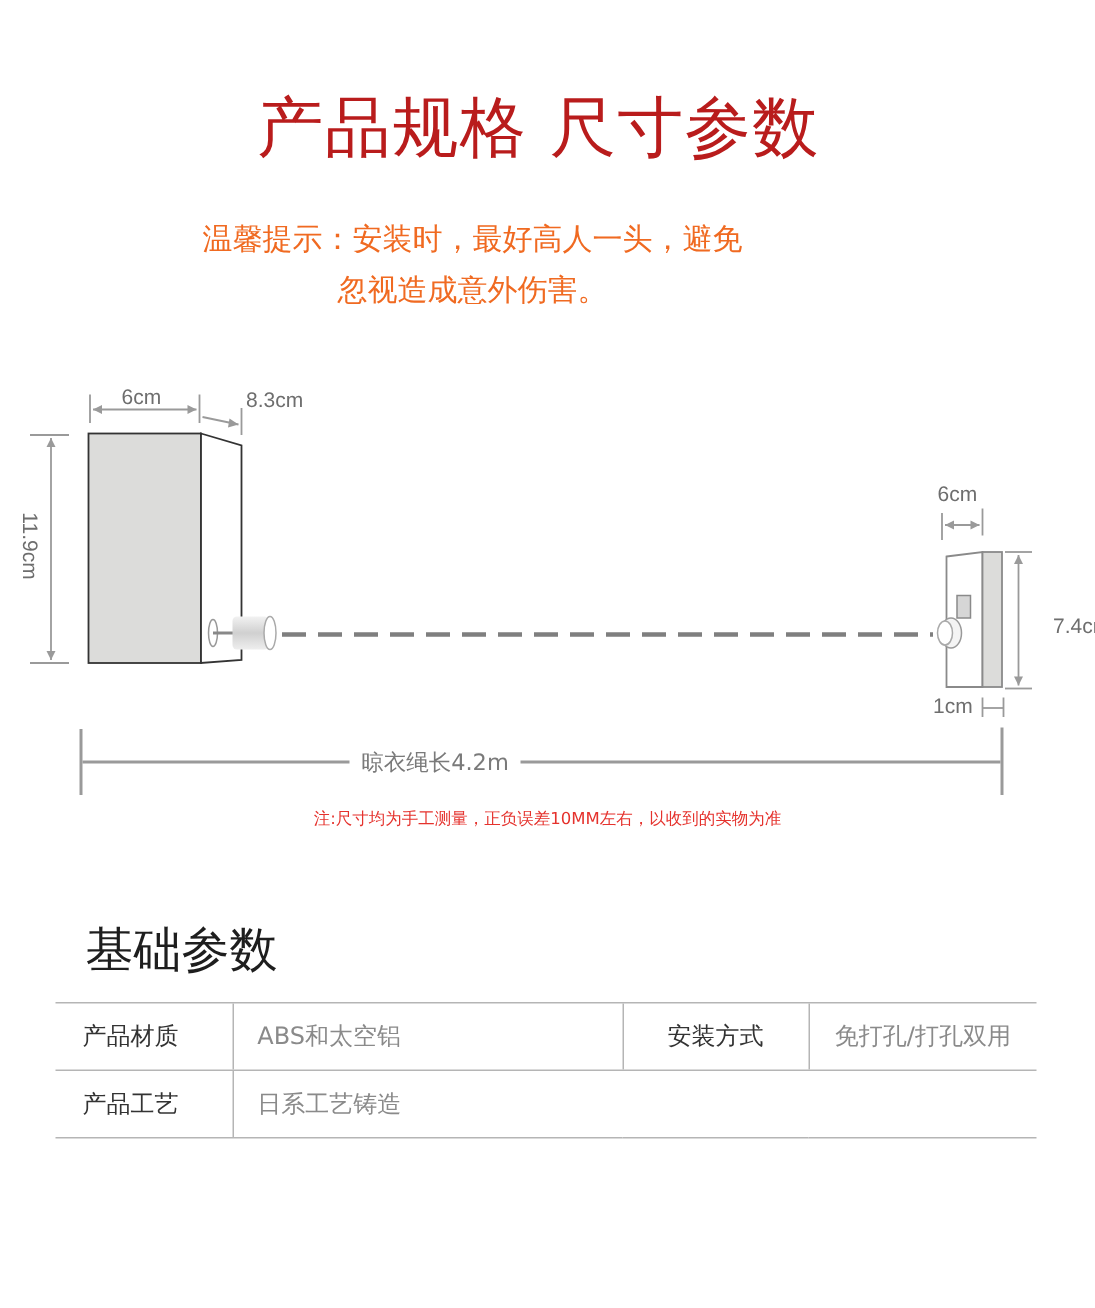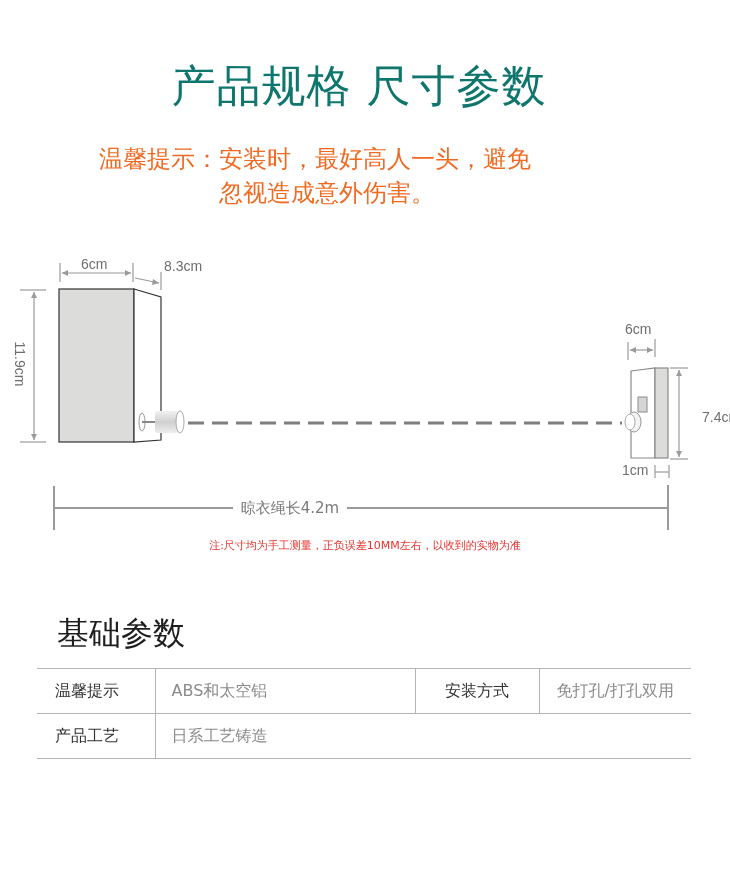--- a/index.html
+++ b/index.html
@@ -1,23 +1,23 @@
 <!DOCTYPE html>
 <html><head>
 <meta charset="utf-8">
 <style>
   html, body { margin: 0; padding: 0; background: #ffffff; }
   body { width: 730px; height: 872px; position: relative; overflow: hidden;
          font-family: "DejaVu Sans", "Liberation Sans", sans-serif; color: #333; }
   .abs { position: absolute; }
   .title { left: 0; width: 718px; top: 58px; text-align: center; font-size: 44px;
-           font-weight: 300; color: #0f766e; letter-spacing: 1px; line-height: 56px; }
-  .tip { left: 0; width: 630px; text-align: center; font-size: 24px; color: #f06a21; line-height: 34px; }
+           font-weight: 300; color: #b91c1c; letter-spacing: 1px; line-height: 56px; }
+  .tip { left: 0; width: 630px; text-align: center; font-size: 20px; color: #f06a21; line-height: 34px; }
   .tip1 { top: 142px; }
-  .tip2 { top: 176px; margin-left: 12px; }
+  .tip2 { top: 176px; }
   .dimtxt { font-family: "Liberation Sans", sans-serif; font-size: 14px; color: #6e6e6e; }
   .rope-label { font-size: 15px; color: #7a7a7a; background: #fff; padding: 0 8px; }
   .note { left: 0; width: 730px; top: 538px; text-align: center; font-size: 11px; color: #e5322d; }
   .sec-title { left: 57px; top: 608px; font-size: 32px; color: #1e1e1e; font-weight: 300; line-height: 50px; }
   table.spec { position: absolute; left: 37px; top: 668px; width: 654px; border-collapse: collapse; table-layout: fixed; }
   table.spec td { height: 44px; border-bottom: 1px solid #b5b5b5; font-size: 16px; padding: 0; vertical-align: middle; }
   table.spec tr:first-child td { border-top: 1px solid #b5b5b5; }
   td.k { color: #333; text-align: left; padding-left: 18px !important; }
   td.v { color: #8a8a8a; padding-left: 16px !important; }
   td.k2 { color: #333; text-align: center; }
@@ -127,21 +127,21 @@
 
 <table class="spec">
   <colgroup>
     <col style="width:118px">
       <col style="width:260px">
       <col style="width:124px">
       <col style="width:152px">
   </colgroup>
   <tbody>
   <tr>
-    <td class="k">温馨提示</td>
+    <td class="k">产品材质</td>
     <td class="v bl">ABS和太空铝</td>
     <td class="k2 bl">安装方式</td>
     <td class="v2 bl">免打孔/打孔双用</td>
   </tr>
   <tr>
     <td class="k">产品工艺</td>
     <td class="v bl" colspan="3">日系工艺铸造</td>
   </tr>
 </tbody>
   </table>

